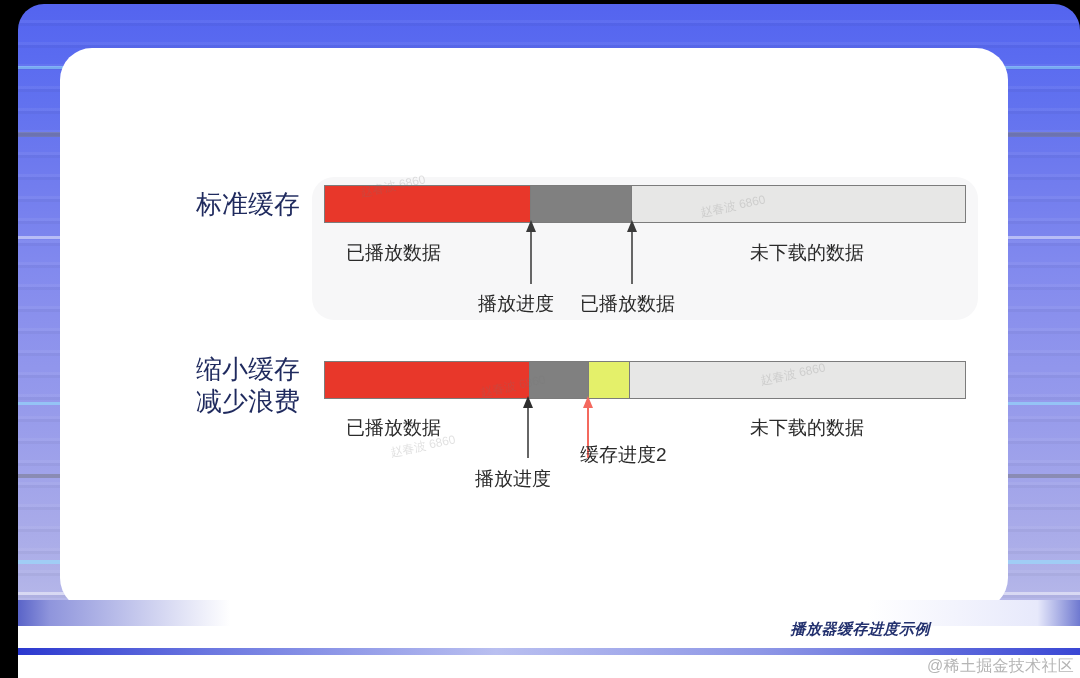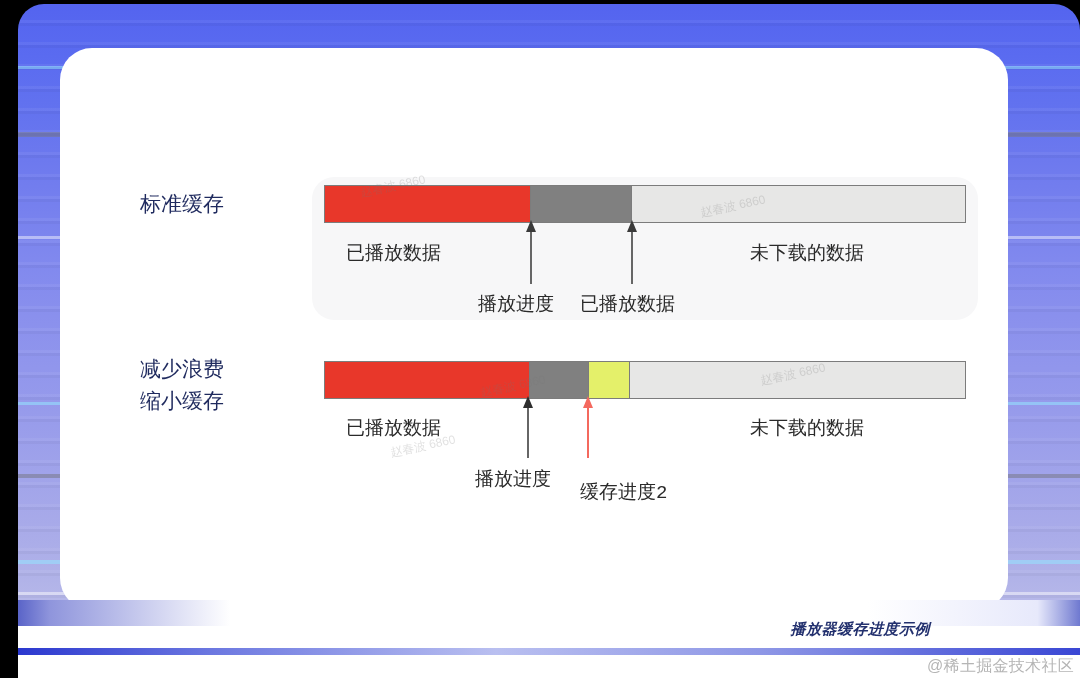--- a/index.html
+++ b/index.html
@@ -68,22 +68,22 @@
     font-size: 15px; font-weight: bold; font-style: italic;
     color:#22306e; letter-spacing:.5px;
     font-family: "Liberation Sans", "DejaVu Sans", sans-serif;
     text-shadow: 0 1px 0 rgba(255,255,255,.8);
   }
   .watermark {
     position:absolute; right:6px; top:656px;
     font-size: 16px; color:#b5b5b5; letter-spacing:.3px;
   }
   .rowlabel {
-    position:absolute; color:#1f2a5e; font-size:21px; line-height:32px;
-    text-align:left; white-space:nowrap;
+    position:absolute; color:#1f2a5e; font-size:26px; line-height:32px;
+    text-align:right; white-space:nowrap;
   }
   .panel {
     position:absolute; background:#f7f7f8; border-radius:22px;
   }
   .bar {
     position:absolute; display:flex; border:1px solid #7c7c7c; background:#e7e7e6;
   }
   .seg { height:100%; }
   .seg.played   { background:#e8372a; }
   .seg.buffered { background:#808080; }
@@ -140,43 +140,43 @@
       <line x1="471" y1="236" x2="471" y2="178" stroke="#666" stroke-width="2"></line>
       <polygon points="471,172 466,184 476,184" fill="#3a3a3a"></polygon>
       <line x1="572" y1="236" x2="572" y2="178" stroke="#666" stroke-width="2"></line>
       <polygon points="572,172 567,184 577,184" fill="#3a3a3a"></polygon>
     </svg>
 
     <div class="ann" style="left:418px; top:243px;">播放进度</div>
     <div class="ann" style="left:520px; top:243px;">已播放数据</div>
 
     <div class="rowlabel" style="left:80px; top:305px; width:160px;">
+      <div>缩小缓存</div>
       <div>减少浪费</div>
-      <div>缩小缓存</div>
     </div>
 
     <div class="bar" style="left:264px; top:313px; width:642px; height:38px;">
       <div class="seg played div" style="width:32.0%"></div>
       <div class="seg buffered div" style="width:9.3%"></div>
       <div class="seg buffer2" style="width:6.3%"></div>
       <div class="seg notdl" style="width:52.4%"></div>
     </div>
 
     <div class="seglabel" style="left:286px; top:367px;">已播放数据</div>
     <div class="seglabel" style="left:690px; top:367px;">未下载的数据</div>
 
     <svg class="arrow" style="left:0; top:0; width:948px; height:562px;">
       <line x1="468" y1="410" x2="468" y2="355" stroke="#666" stroke-width="2"></line>
       <polygon points="468,348 463,360 473,360" fill="#2e2e2e"></polygon>
       <line x1="528" y1="410" x2="528" y2="355" stroke="#f4695e" stroke-width="2"></line>
       <polygon points="528,348 523,360 533,360" fill="#f4695e"></polygon>
     </svg>
 
     <div class="ann" style="left:415px; top:418px;">播放进度</div>
-    <div class="ann" style="left:520px; top:431px;font-family:Liberation Mono, monospace;">缓存进度2</div>
+    <div class="ann" style="left:520px; top:394px;">缓存进度2</div>
 
     <div class="wm-faint" style="left:300px; top:130px;">赵春波 6860</div>
     <div class="wm-faint" style="left:640px; top:150px;">赵春波 6860</div>
     <div class="wm-faint" style="left:420px; top:330px;">赵春波 6860</div>
     <div class="wm-faint" style="left:700px; top:318px;">赵春波 6860</div>
     <div class="wm-faint" style="left:330px; top:390px;">赵春波 6860</div>
   </div>
 
   <div class="sweep"></div>
   <div class="sweep2"></div>

